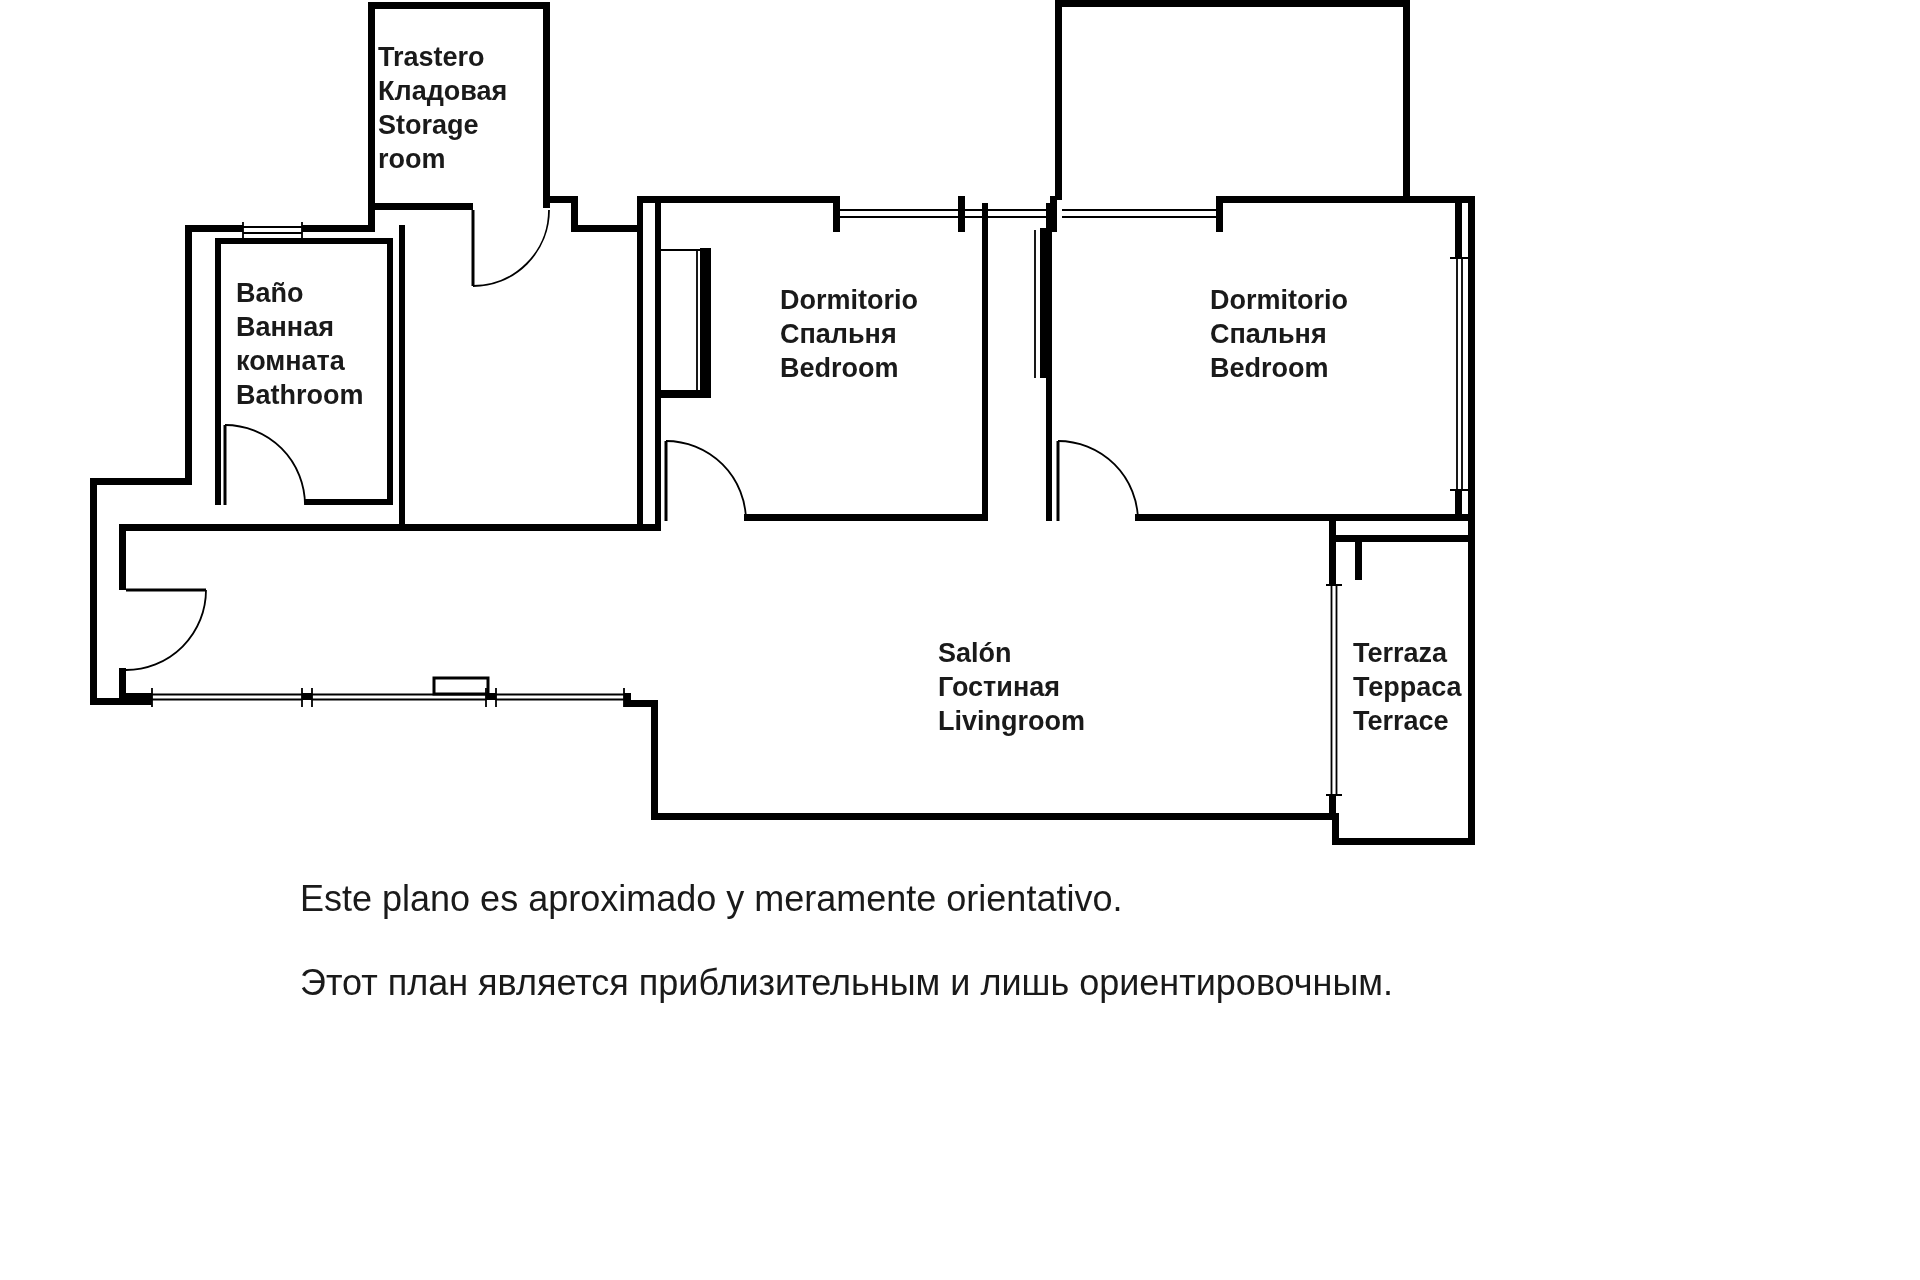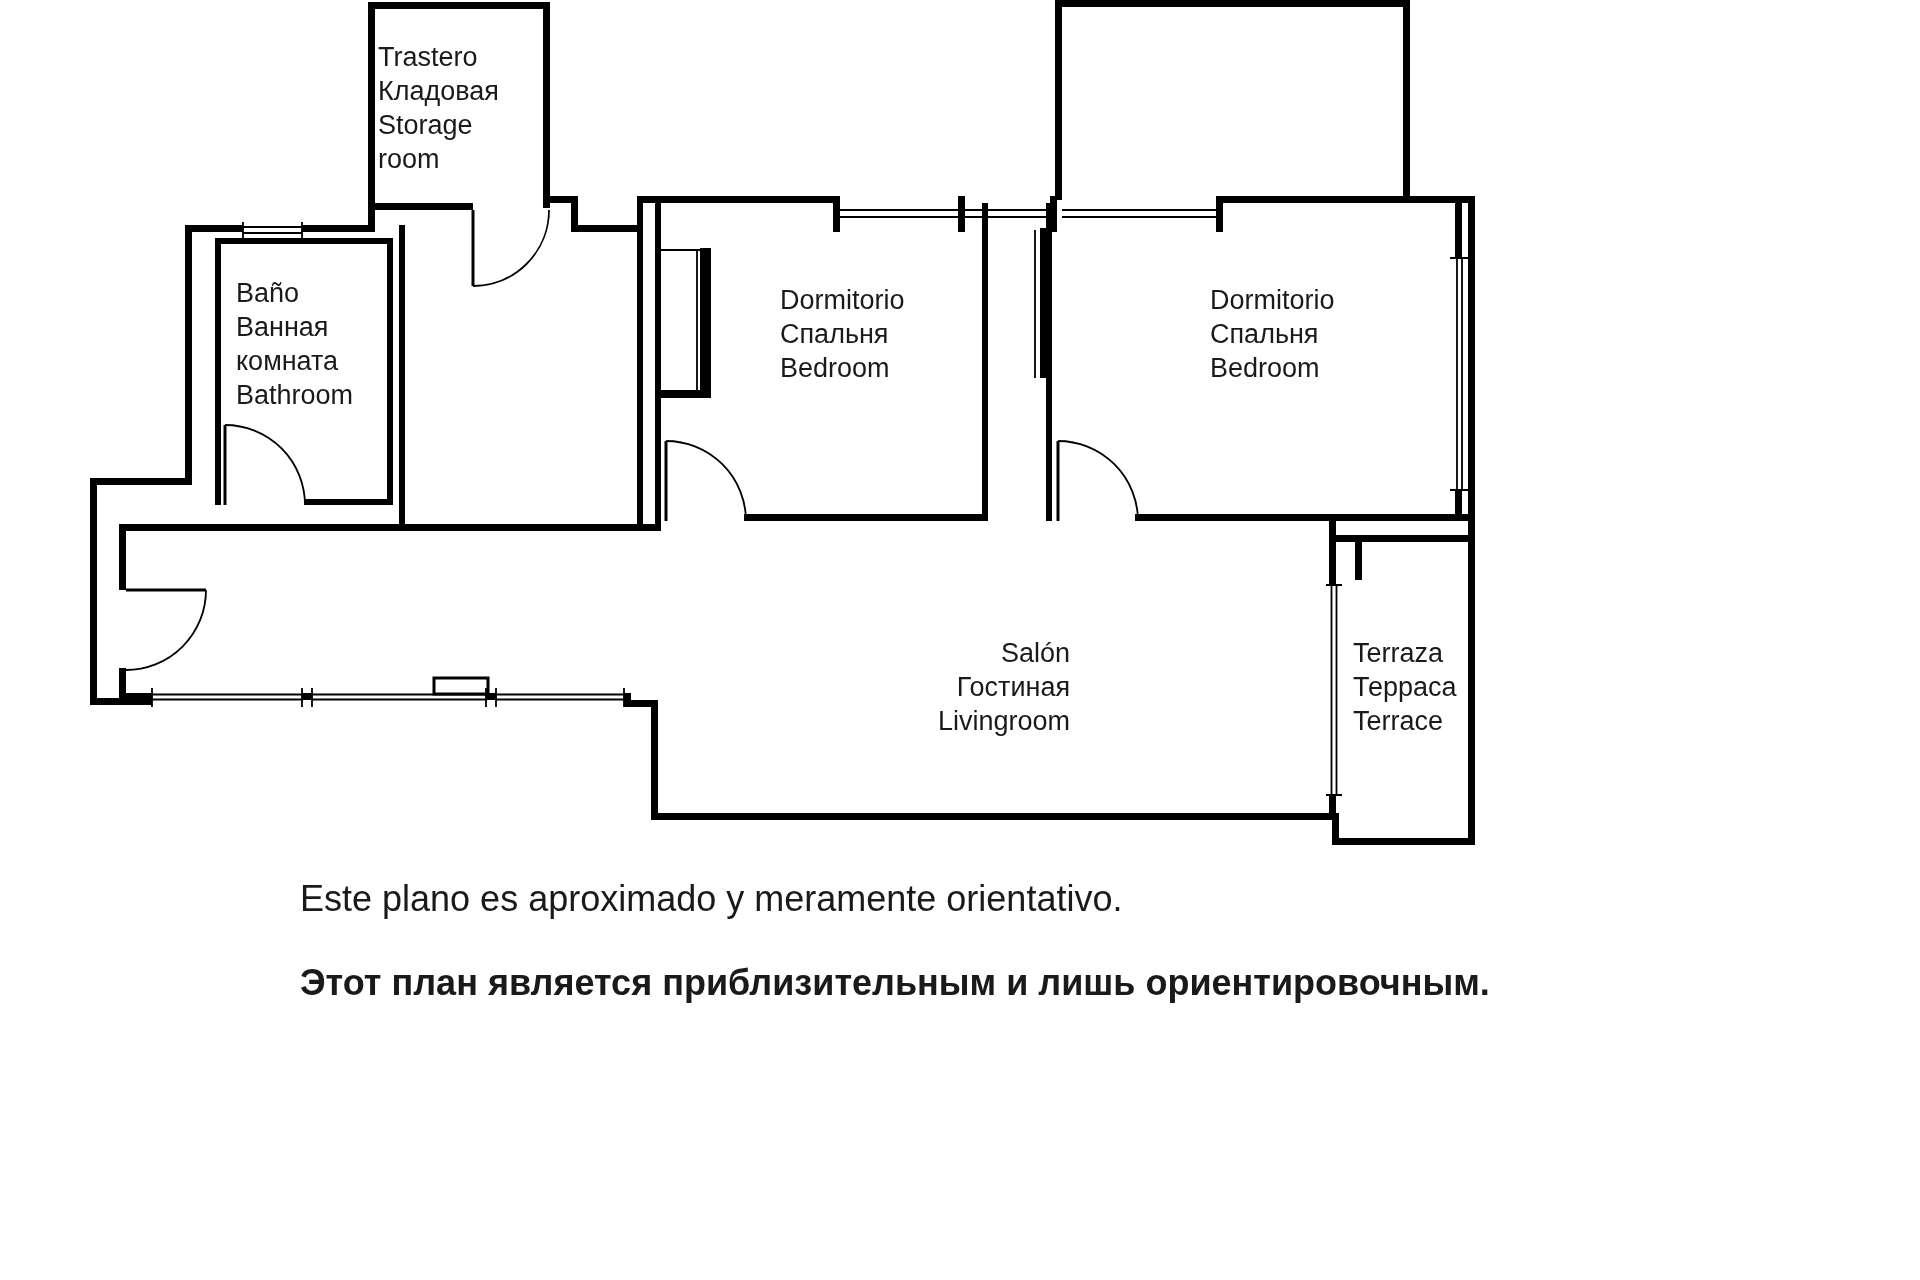--- a/index.html
+++ b/index.html
@@ -11,21 +11,21 @@
     overflow: hidden;
     font-family: "Liberation Sans", sans-serif;
   }
   .plan {
     position: absolute;
     left: 0; top: 0;
   }
   .room-label {
     position: absolute;
     font-family: "Liberation Sans", sans-serif;
-    font-weight: 400;
+    font-weight: 700;
     font-size: 27px;
     line-height: 34px;
     color: #1a1a1a;
     white-space: pre-line;
   }
   .disclaimer {
     position: absolute;
     font-family: "Liberation Sans", sans-serif;
     font-weight: 400;
     font-size: 36px;
@@ -214,25 +214,25 @@
 
 
   <div class="room-label" style="left:780px;  top:283px;">Dormitorio
 Спальня
 Bedroom</div>
 
   <div class="room-label" style="left:1210px; top:283px;">Dormitorio
 Спальня
 Bedroom</div>
 
-  <div class="room-label" style="left:938px;  top:636px;text-align:right;">Salón
+  <div class="room-label" style="left:938px;  top:636px;">Salón
 Гостиная
 Livingroom</div>
 
   <div class="room-label" style="left:1353px; top:636px;">Terraza
 Терраса
 Terrace</div>
 
   <div class="disclaimer" style="left:300px; top:878px;">Este plano es aproximado y meramente orientativo.</div>
 
-  <div class="disclaimer" style="left:300px; top:962px;font-weight:bold;">Этот план является приблизительным и лишь ориентировочным.</div>
+  <div class="disclaimer" style="left:300px; top:962px;">Этот план является приблизительным и лишь ориентировочным.</div>
 
 </div>
 
 </body></html>

